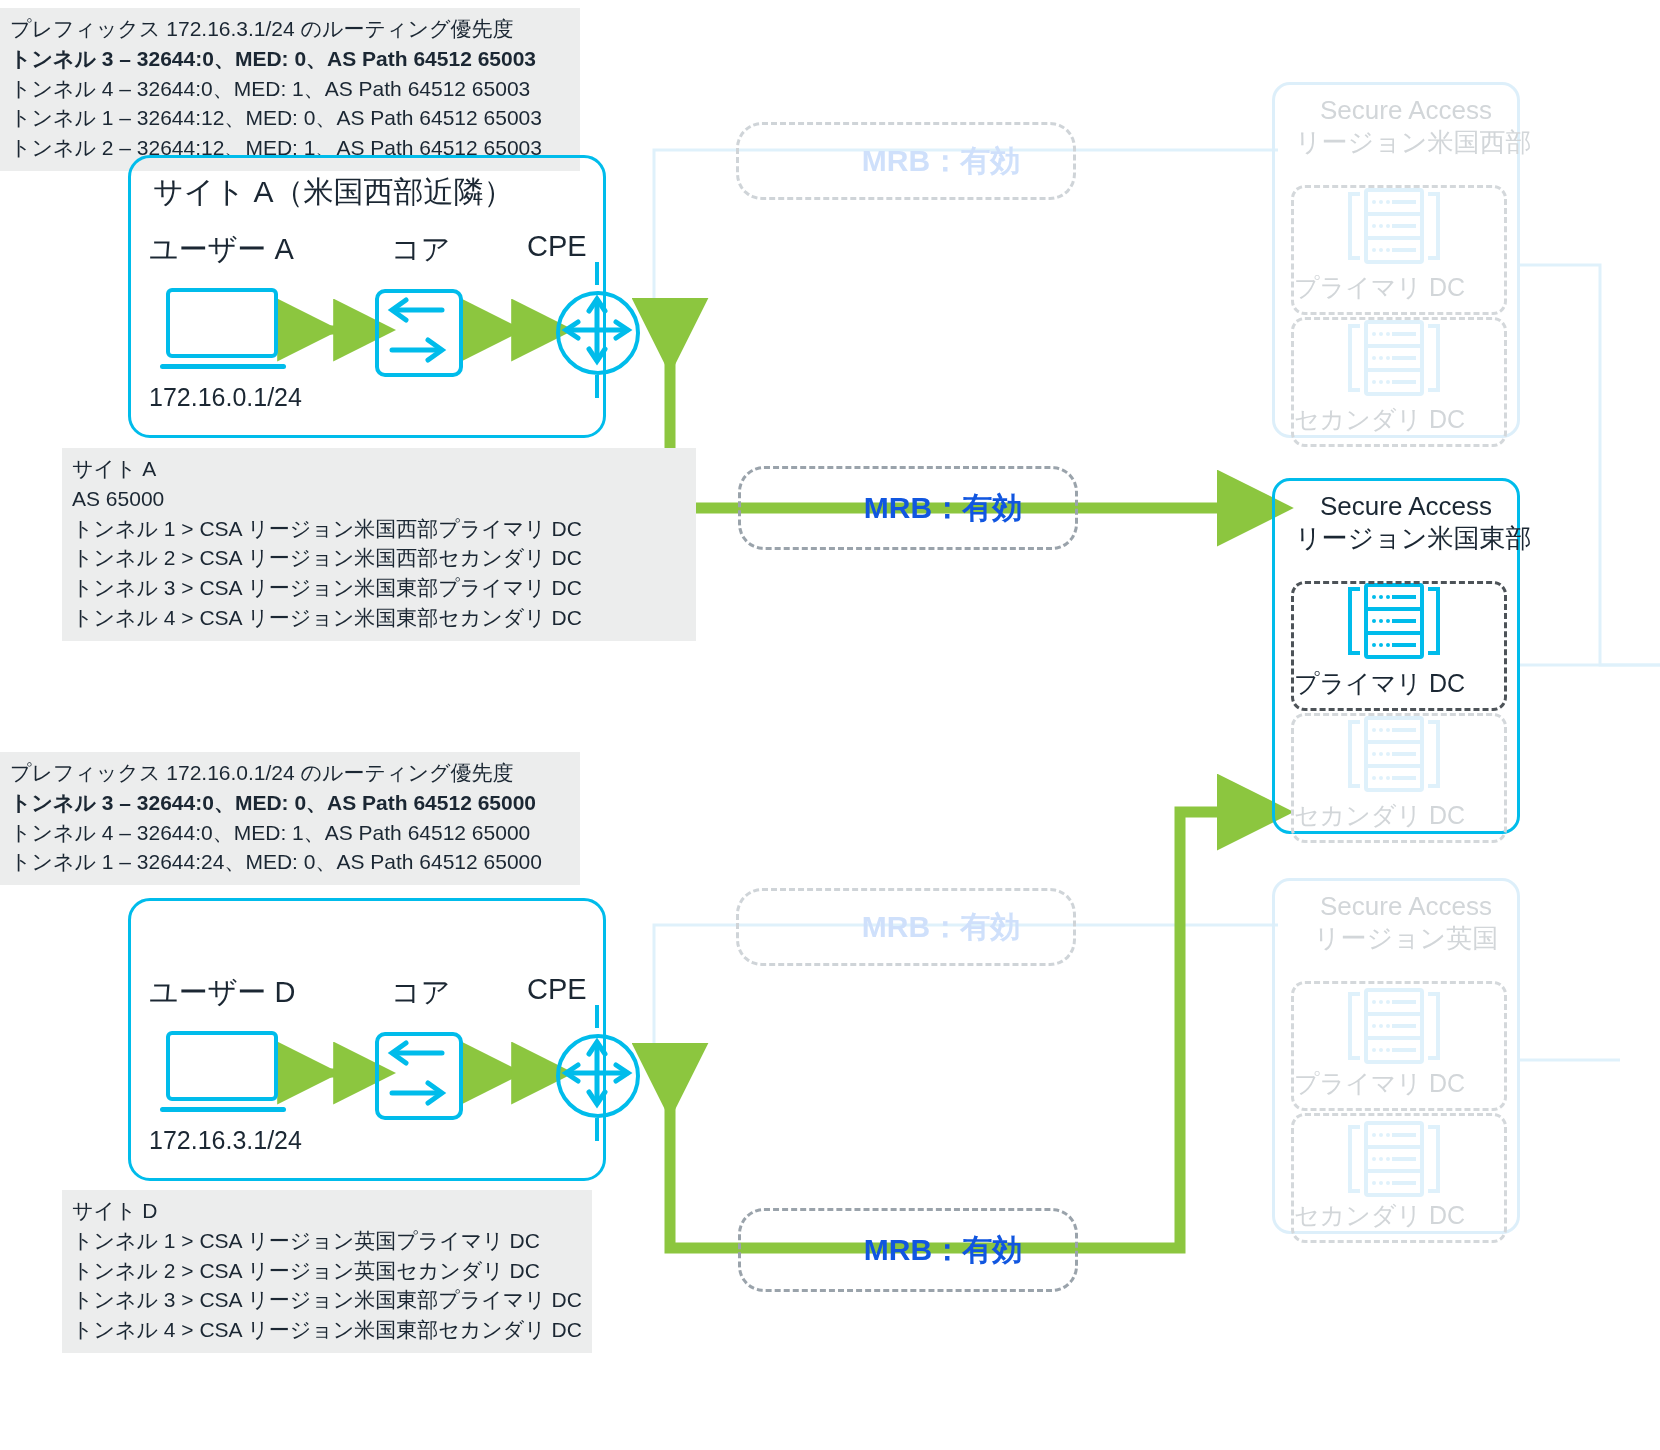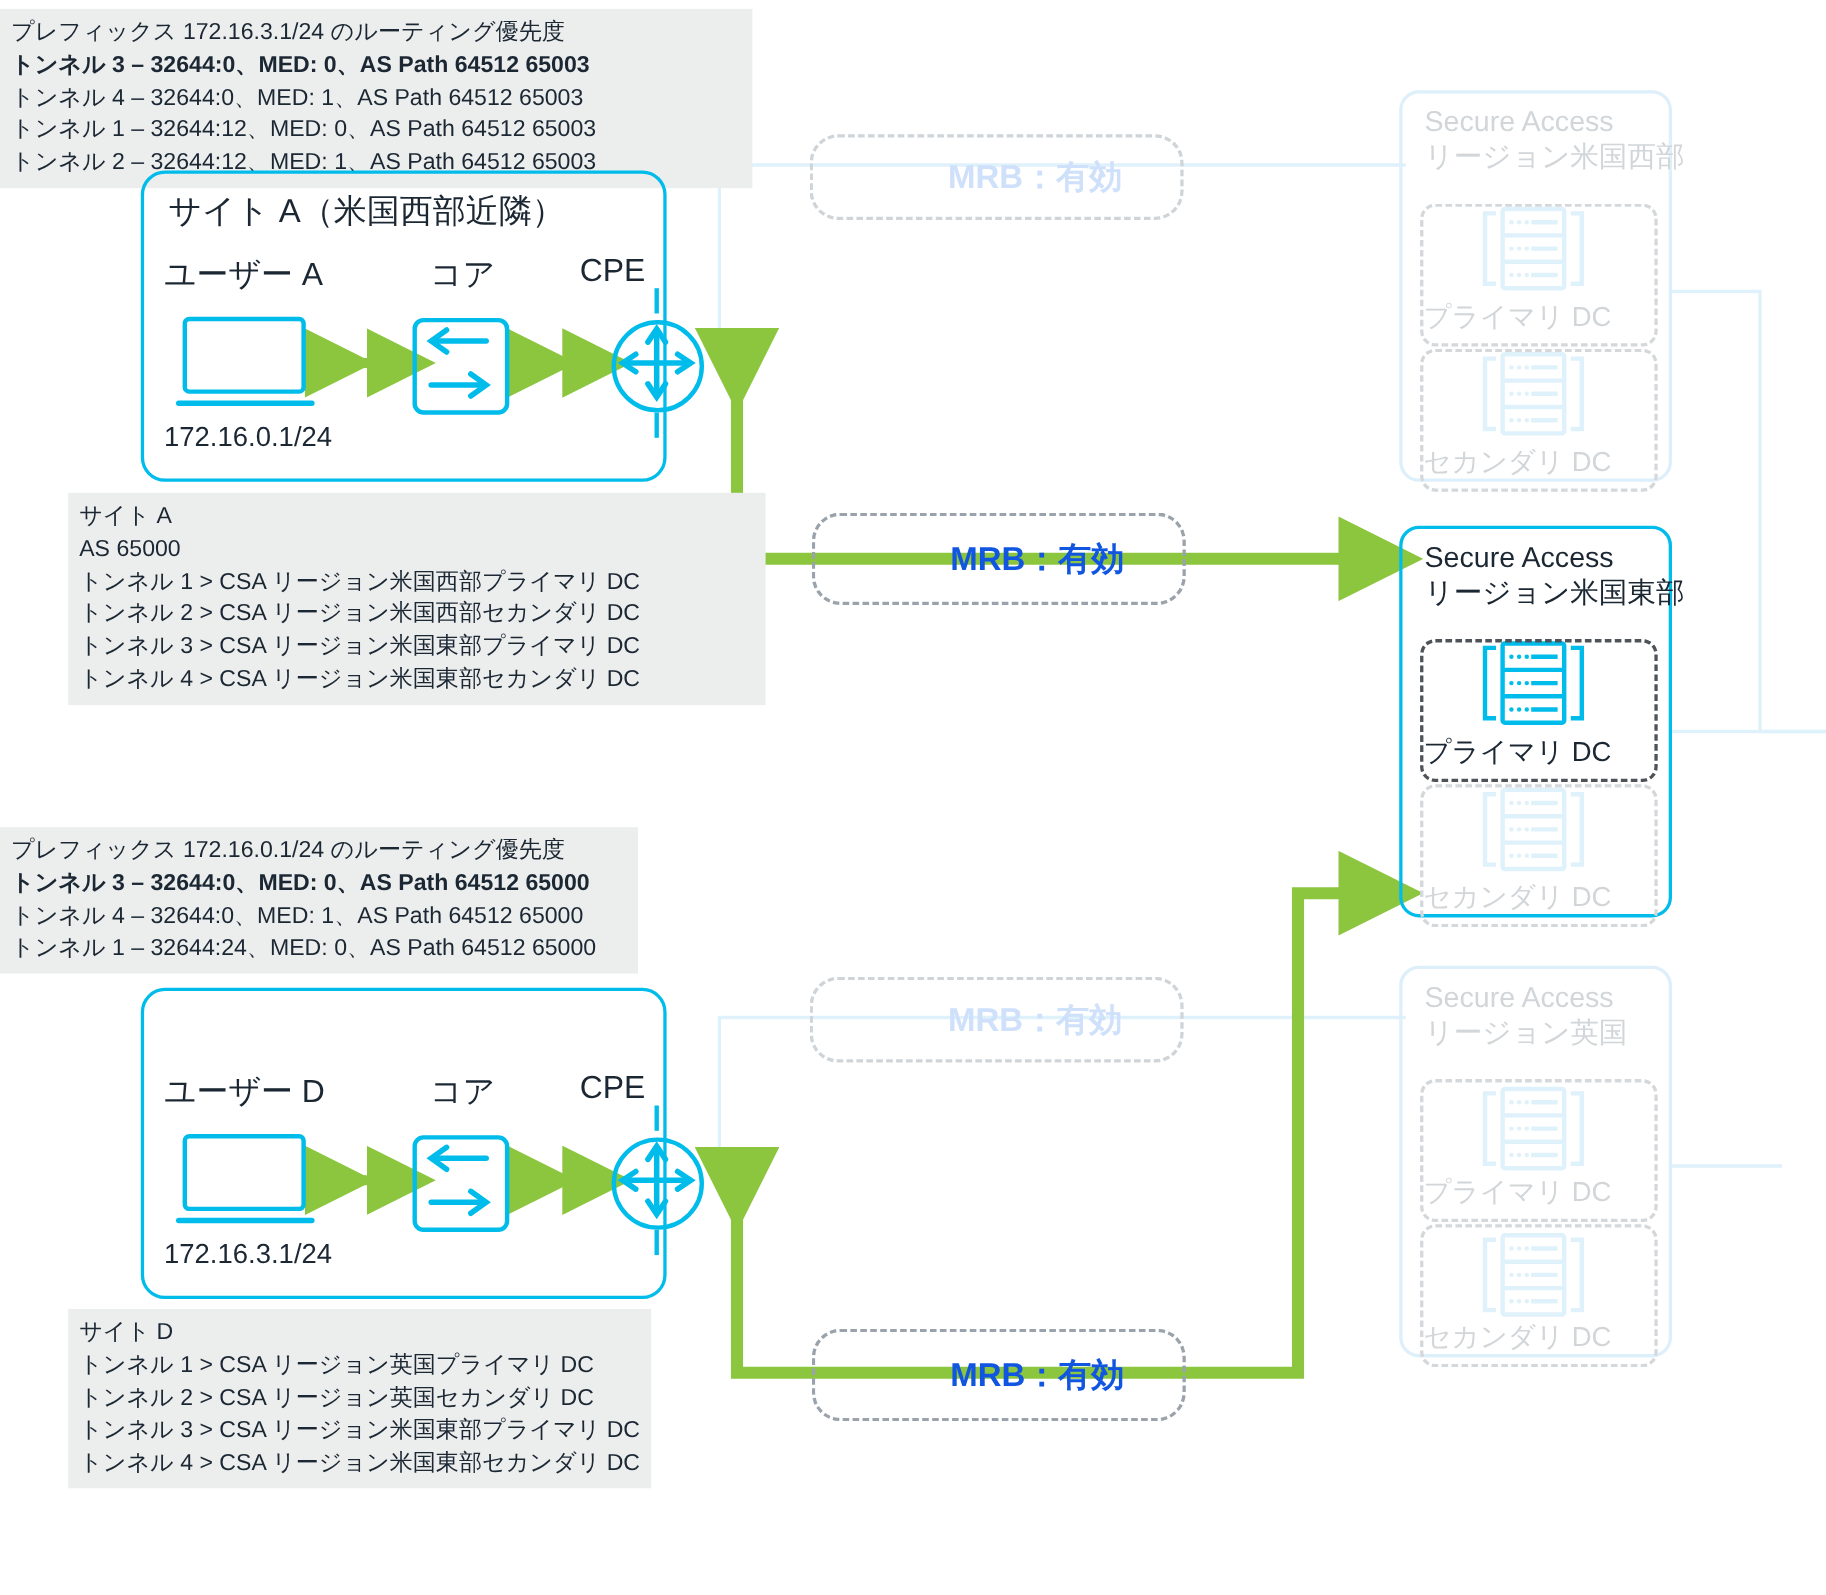--- a/index.html
+++ b/index.html
@@ -124,21 +124,21 @@
     position: absolute;
     border: 3px solid #00bceb;
     border-radius: 18px;
     box-sizing: border-box;
   }
   .region.faded { border-color: #ddeffa; }
   .region-title {
     position: absolute;
     left: 0; right: 0;
     top: 10px;
-    text-align: left;
+    text-align: center;
     font-size: 26px;
     line-height: 1.22;
     color: #1b2733;
     white-space: nowrap;
     padding-left: 20px;
   }
   .region.faded .region-title { color: #d2d6d9; }
 
   .dcbox {
     position: absolute;
@@ -381,21 +381,21 @@
         <circle cx="26" cy="36" r="2"></circle>
           <circle cx="33" cy="36" r="2"></circle>
           <circle cx="40" cy="36" r="2"></circle>
         <circle cx="26" cy="60" r="2"></circle>
           <circle cx="33" cy="60" r="2"></circle>
           <circle cx="40" cy="60" r="2"></circle>
       </g>
     </g>
   </svg>
 
-  <div class="note abs" style="left:0px; top:8px; width:684px;">
+  <div class="note abs" style="left:0px; top:8px; width:580px;">
     <span class="ln head">プレフィックス 172.16.3.1/24 のルーティング優先度</span>
     <span class="ln b">トンネル 3 – 32644:0、MED: 0、AS Path 64512 65003</span>
     <span class="ln">トンネル 4 – 32644:0、MED: 1、AS Path 64512 65003</span>
     <span class="ln">トンネル 1 – 32644:12、MED: 0、AS Path 64512 65003</span>
     <span class="ln">トンネル 2 – 32644:12、MED: 1、AS Path 64512 65003</span>
   </div>
 
   <div class="site-card abs" style="left:128px; top:155px; width:478px; height:283px;">
     <div class="site-title">サイト A（米国西部近隣）</div>
     <div class="dev-label" style="left:18px; top:72px;">ユーザー A</div>

